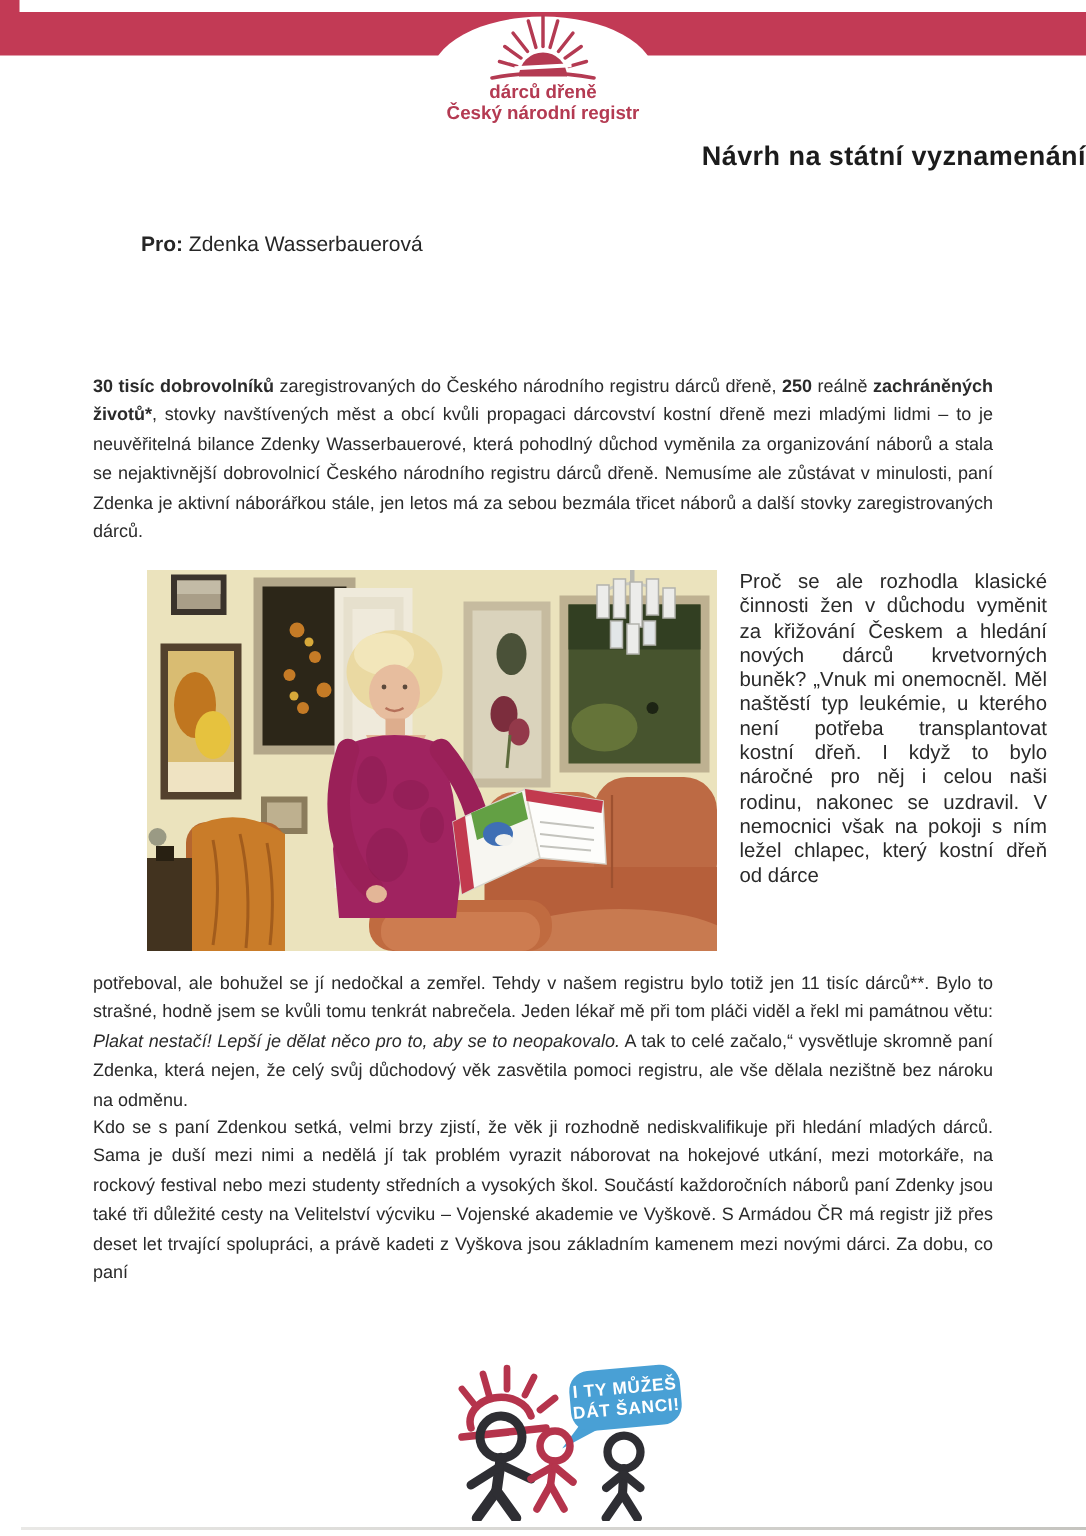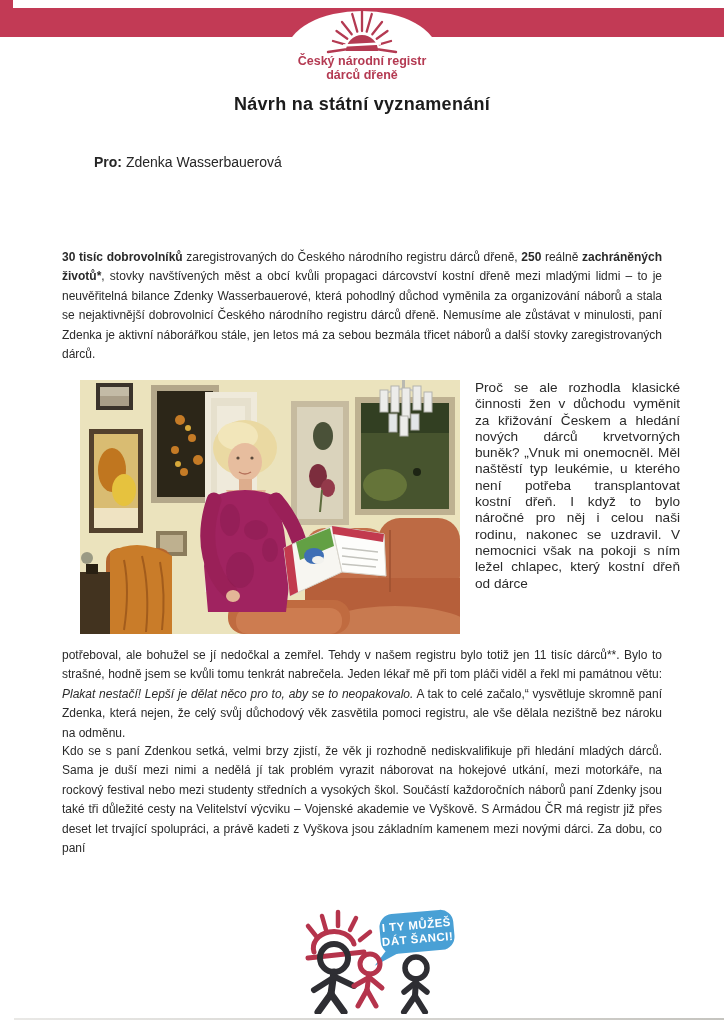--- a/index.html
+++ b/index.html
@@ -7,26 +7,26 @@
     position:relative; width:724px; height:1024px; margin:0 auto;
     background:#ffffff; overflow:hidden;
     font-family:"Liberation Sans", sans-serif; color:#262626;
   }
   .top-notch { position:absolute; top:0; left:0; width:13px; height:8px; background:#c23a55; }
   .topbar { position:absolute; top:8px; left:0; width:724px; height:29px; background:#c23a55; }
   .dome { position:absolute; top:11px; left:287px; width:150px; height:82px; background:#ffffff; border-radius:50%; }
   .sun-logo { position:absolute; top:9px; left:312px; width:100px; height:46px; }
   .logo-text { position:absolute; top:55px; left:0; width:724px; text-align:center;
     color:#b43a52; font-size:12.5px; font-weight:bold; line-height:13.5px; }
-  .doc-title { position:absolute; top:94px; left:0; width:724px; text-align:center;
+  .doc-title { position:absolute; top:94px; left:0; width:724px; text-align:right;
     font-size:18px; font-weight:bold; letter-spacing:.3px; color:#1c1c1c; }
   .meta-line { position:absolute; left:62px; width:600px; font-size:14px; color:#262626; }
   .para { position:absolute; left:62px; width:600px; font-size:12px; line-height:19.4px;
     text-align:justify; color:#2a2a2a; }
-  .photo-row { position:absolute; left:50px; top:380px; width:600px; display:flex;padding-left:30px; }
+  .photo-row { position:absolute; left:68px; top:380px; width:600px; display:flex;padding-left:30px; }
   .photo-svg { flex:0 0 380px; width:380px; height:254px; margin-right:15px; }
   .side-col { width:205px; font-size:13.6px; line-height:16.3px; text-align:justify; color:#2a2a2a; }
   .footer-logo { position:absolute; left:296px; top:900px; width:162px; height:114px; }
   .bubble-text { font-family:"Liberation Sans", sans-serif; font-weight:bold; font-size:11.5px;
     fill:#ffffff; letter-spacing:.5px; }
   .scan-line { position:absolute; top:1018px; left:14px; width:710px; height:2px;
     background:linear-gradient(to right, rgba(168,165,155,.25), rgba(140,138,128,.5)); }
   strong { font-weight:bold; } em { font-style:italic; }
 </style>
 </head>
@@ -49,22 +49,22 @@
         <path d="M64.7,29.7 L75.5,22"></path>
       <path d="M32.6,35.3 L21,32"></path>
         <path d="M67.4,35.3 L79,32"></path>
     </g>
     <path d="M34,42 A16,16 0 0 1 66,42 Z" fill="#b43a52"></path>
     <path d="M31,36.5 L69,34.5" stroke="#ffffff" stroke-width="2.6"></path>
     <path d="M16,43 Q50,36.5 84,43" stroke="#b43a52" stroke-width="2.4" fill="none" stroke-linecap="round"></path>
   </svg>
 
   <div class="logo-text">
+    <div>dárců dřeně</div>
     <div>Český národní registr</div>
-    <div>dárců dřeně</div>
   </div>
 
   <div class="doc-title">Návrh na státní vyznamenání</div>
 
   <div class="meta-line" style="top:154px;padding-left:32px;">
     <strong>Pro:</strong>
     <span>Zdenka Wasserbauerová</span>
   </div>
 
   <p class="para" style="top:248px; margin:0;"><strong>30 tisíc dobrovolníků</strong><span> zaregistrovaných do Českého národního registru dárců dřeně, </span><strong>250</strong><span> reálně </span><strong>zachráněných životů*</strong><span>, stovky navštívených měst a obcí kvůli propagaci dárcovství kostní dřeně mezi mladými lidmi – to je neuvěřitelná bilance Zdenky Wasserbauerové, která pohodlný důchod vyměnila za organizování náborů a stala se nejaktivnější dobrovolnicí Českého národního registru dárců dřeně. Nemusíme ale zůstávat v minulosti, paní Zdenka je aktivní náborářkou stále, jen letos má za sebou bezmála třicet náborů a další stovky zaregistrovaných dárců.</span></p>

